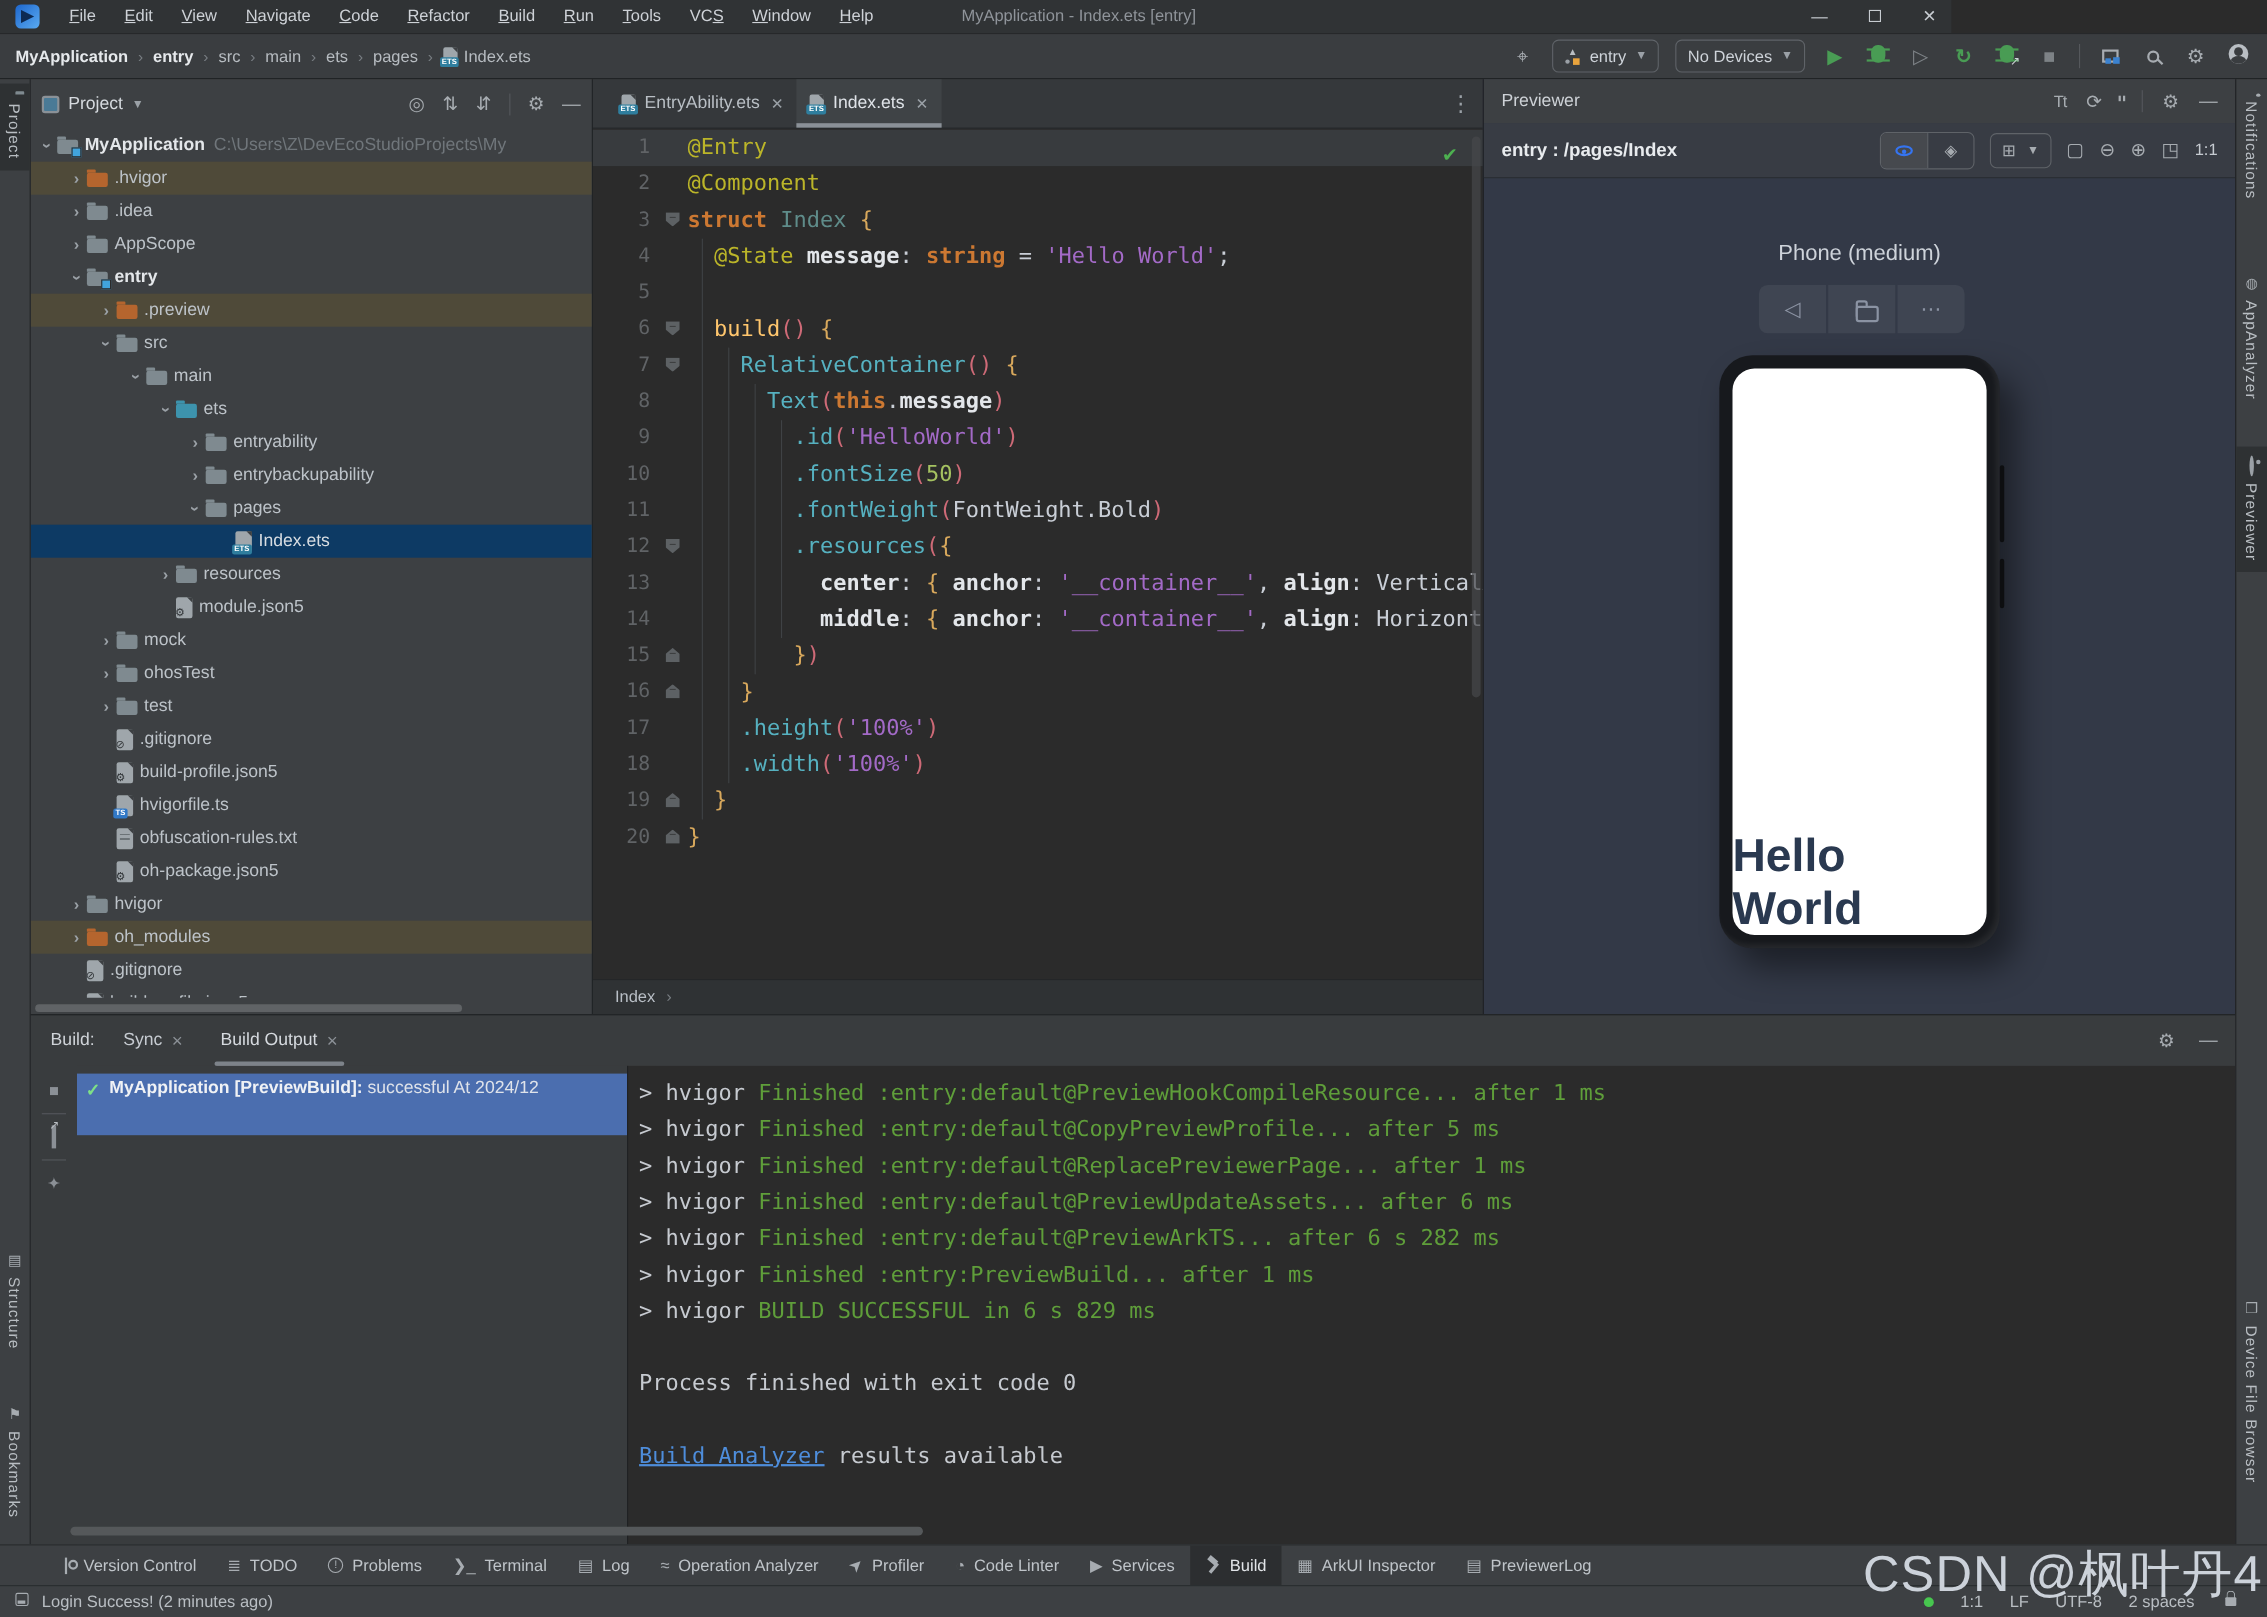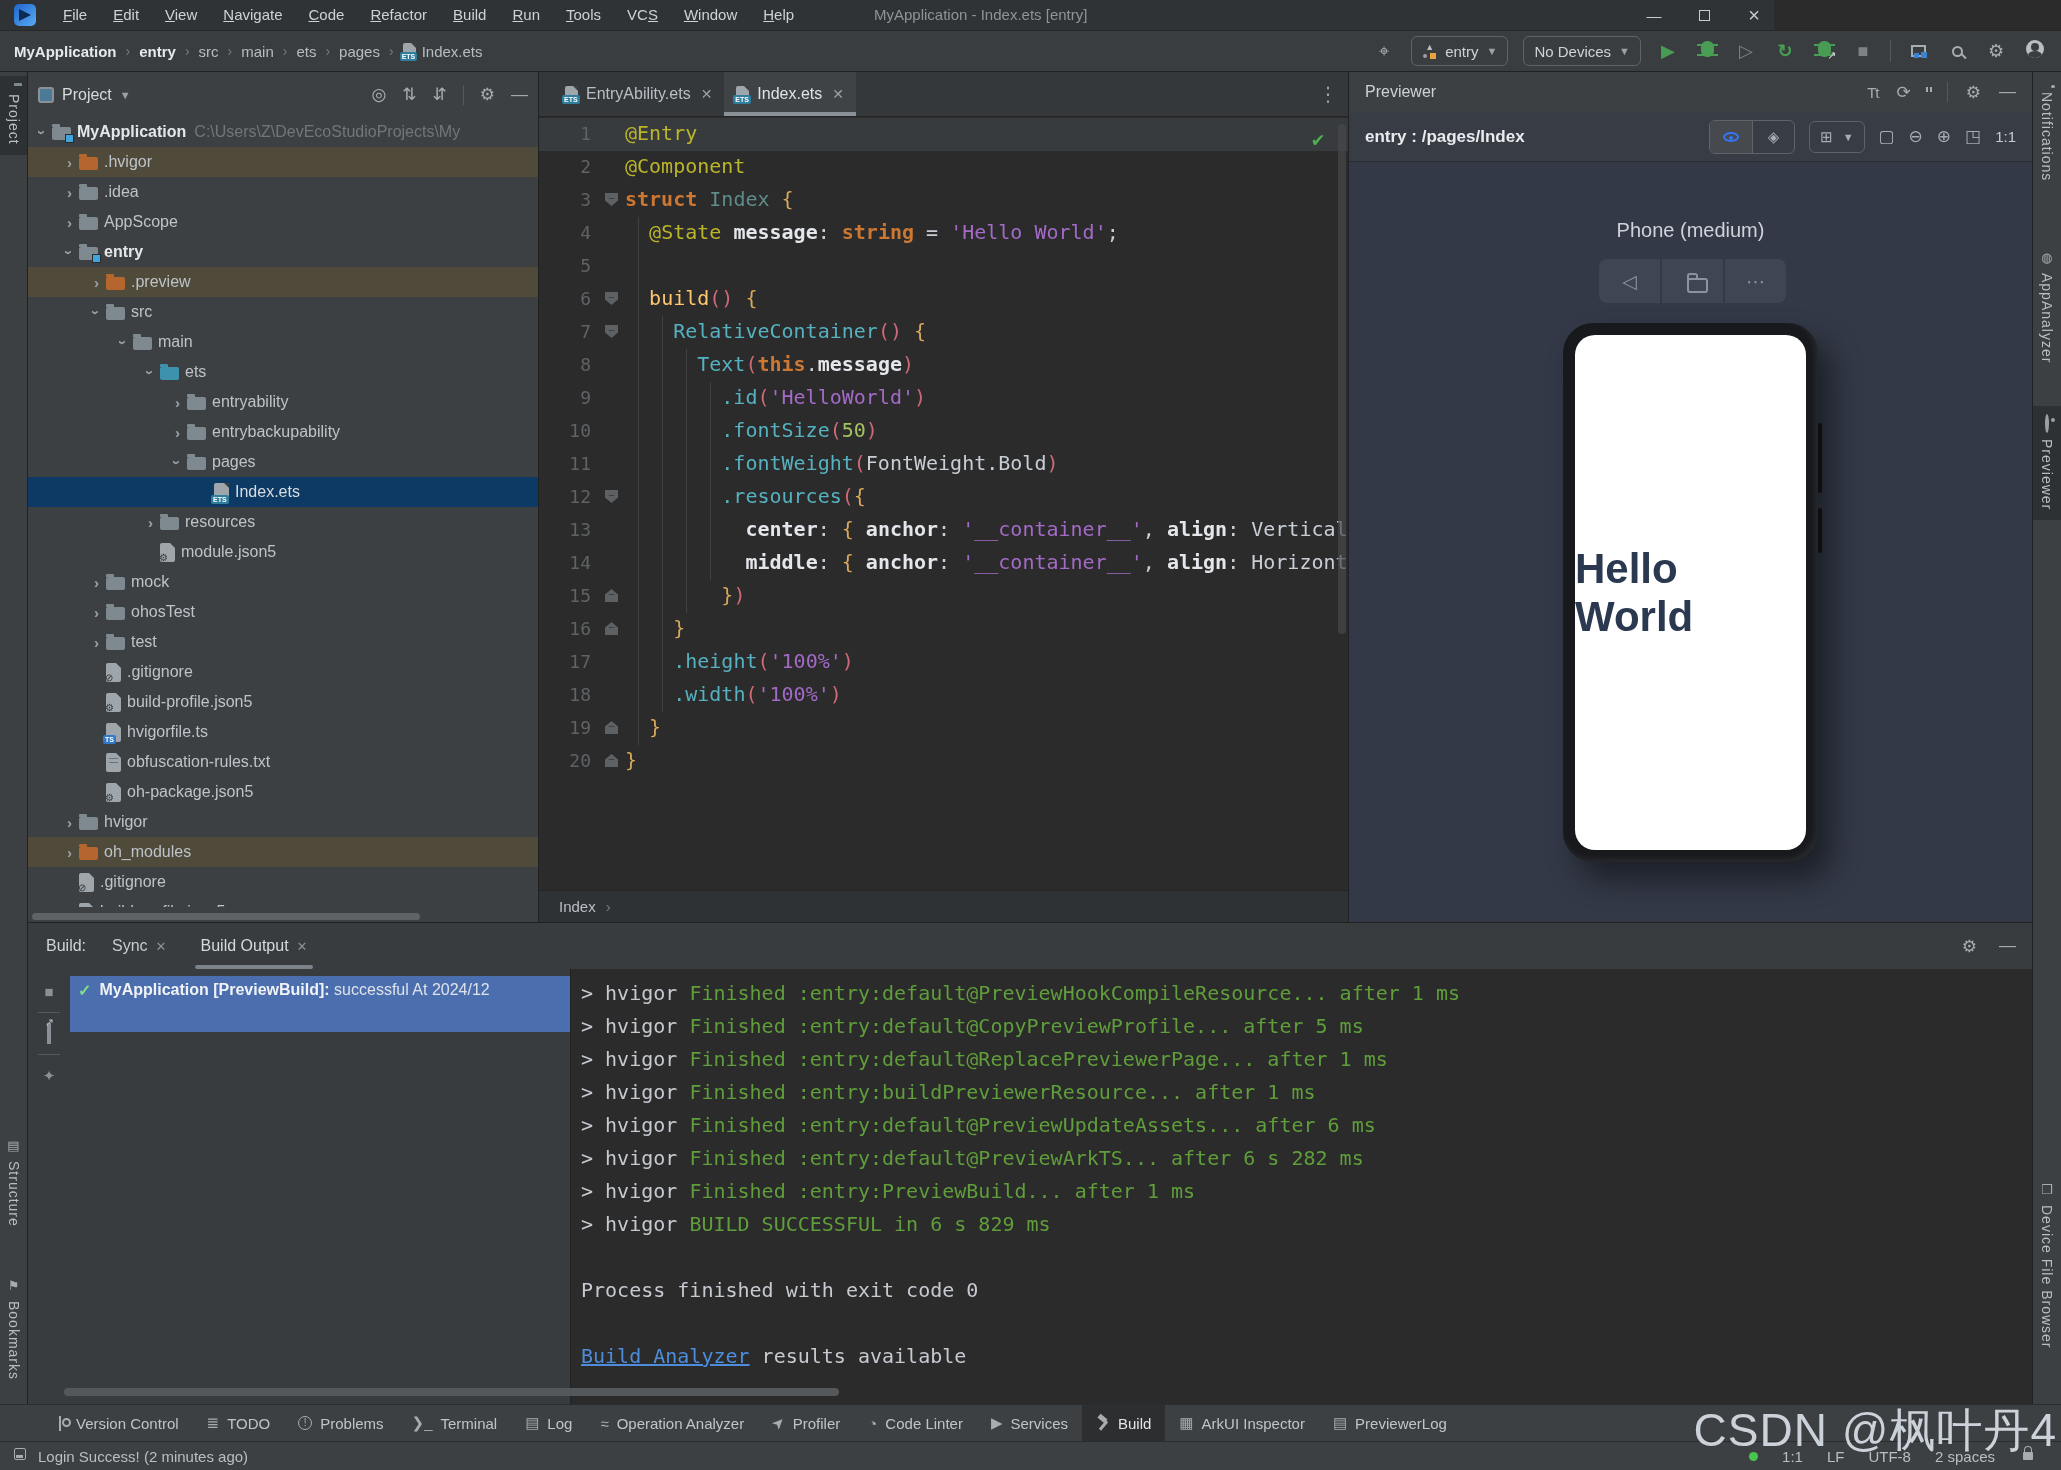--- a/index.html
+++ b/index.html
@@ -146,21 +146,21 @@
 #device-label{position:absolute;left:0;top:57px;width:100%;text-align:center;color:#ced3da;font-size:20px}
 #dev-btns{position:absolute;left:250px;top:97px;display:flex;gap:2px}
 .dbtn{width:61px;height:44px;background:#3f4552;display:flex;align-items:center;justify-content:center;color:#8b93a3;font-size:19px}
 .dbtn:first-child{border-radius:8px 0 0 8px}
 .dbtn:last-child{border-radius:0 8px 8px 0}
 .ic-rot{position:relative;width:11px;height:17px;border:2px solid #8b93a3;border-radius:3px}
 .ic-rot:after{content:"";position:absolute;right:-12px;bottom:-5px;width:17px;height:11px;border:2px solid #8b93a3;border-radius:3px;background:#3f4552}
 #phone{position:absolute;left:214px;top:161px;width:255px;height:539px;background:#17191d;border-radius:30px;box-shadow:inset -3px -3px 6px rgba(255,255,255,.08),14px 18px 30px rgba(0,0,0,.45)}
 #phone .btn1{position:absolute;right:-4px;top:100px;width:4px;height:70px;background:#0d0e10;border-radius:2px}
 #phone .btn2{position:absolute;right:-4px;top:185px;width:4px;height:45px;background:#0d0e10;border-radius:2px}
-#screen{position:absolute;left:12px;top:12px;right:12px;bottom:12px;background:#fff;border-radius:20px;display:flex;align-items:center;justify-content:center}
+#screen{position:absolute;left:12px;top:12px;right:12px;bottom:12px;background:#fff;border-radius:20px;display:flex;align-items:flex-end;justify-content:center}
 #hello{color:#2a3950;font-size:42px;font-weight:bold;font-family:"Liberation Sans",sans-serif}
 
 #buildpanel{position:absolute;left:28px;top:922px;width:2004px;height:482px;background:#393c3e;border-top:1px solid #1f2123}
 #build-header{height:46px;display:flex;align-items:center;padding:0 18px;gap:26px;position:relative}
 #build-label{color:#cfd3d8;font-size:16px}
 .btab{position:relative;display:flex;align-items:center;gap:8px;color:#c6cbd1;font-size:16px;height:46px}
 .btab .x{color:#8b9096;font-size:13px}
 .btab.active{color:#d6dadf}
 .btab.active:after{content:"";position:absolute;left:-6px;right:-6px;bottom:0;height:4px;border-radius:2px;background:#7d838a}
 #build-hicons{position:absolute;right:16px;top:0;height:46px;display:flex;align-items:center;gap:22px;color:#a7acb1;font-size:17px}
@@ -630,21 +630,20 @@
     <div id="build-tree">
       <div id="build-sel">
         <span class="chk">✓</span>
         <span><span class="t1">MyApplication [PreviewBuild]:</span><span class="t2"> successful At 2024/12</span></span>
       </div>
     </div>
     <div id="console">
         <div class="con-line"><span class="c-pre">&gt; hvigor </span><span class="c-green">Finished :entry:default@PreviewHookCompileResource... after 1 ms</span></div>
         <div class="con-line"><span class="c-pre">&gt; hvigor </span><span class="c-green">Finished :entry:default@CopyPreviewProfile... after 5 ms</span></div>
         <div class="con-line"><span class="c-pre">&gt; hvigor </span><span class="c-green">Finished :entry:default@ReplacePreviewerPage... after 1 ms</span></div>
-        <div class="con-line"><span class="c-pre">&gt; hvigor </span><span class="c-green">Finished :entry:buildPreviewerResource... after 1 ms</span></div>
         <div class="con-line"><span class="c-pre">&gt; hvigor </span><span class="c-green">Finished :entry:default@PreviewUpdateAssets... after 6 ms</span></div>
         <div class="con-line"><span class="c-pre">&gt; hvigor </span><span class="c-green">Finished :entry:default@PreviewArkTS... after 6 s 282 ms</span></div>
         <div class="con-line"><span class="c-pre">&gt; hvigor </span><span class="c-green">Finished :entry:PreviewBuild... after 1 ms</span></div>
         <div class="con-line"><span class="c-pre">&gt; hvigor </span><span class="c-green">BUILD SUCCESSFUL in 6 s 829 ms</span></div>
         <div class="con-line">&nbsp;</div>
         <div class="con-line"><span class="c-plain">Process finished with exit code 0</span></div>
         <div class="con-line">&nbsp;</div>
         <div class="con-line"><span class="c-link">Build Analyzer</span><span class="c-plain"> results available</span></div>
       </div>
     <div id="con-hscroll"></div>

